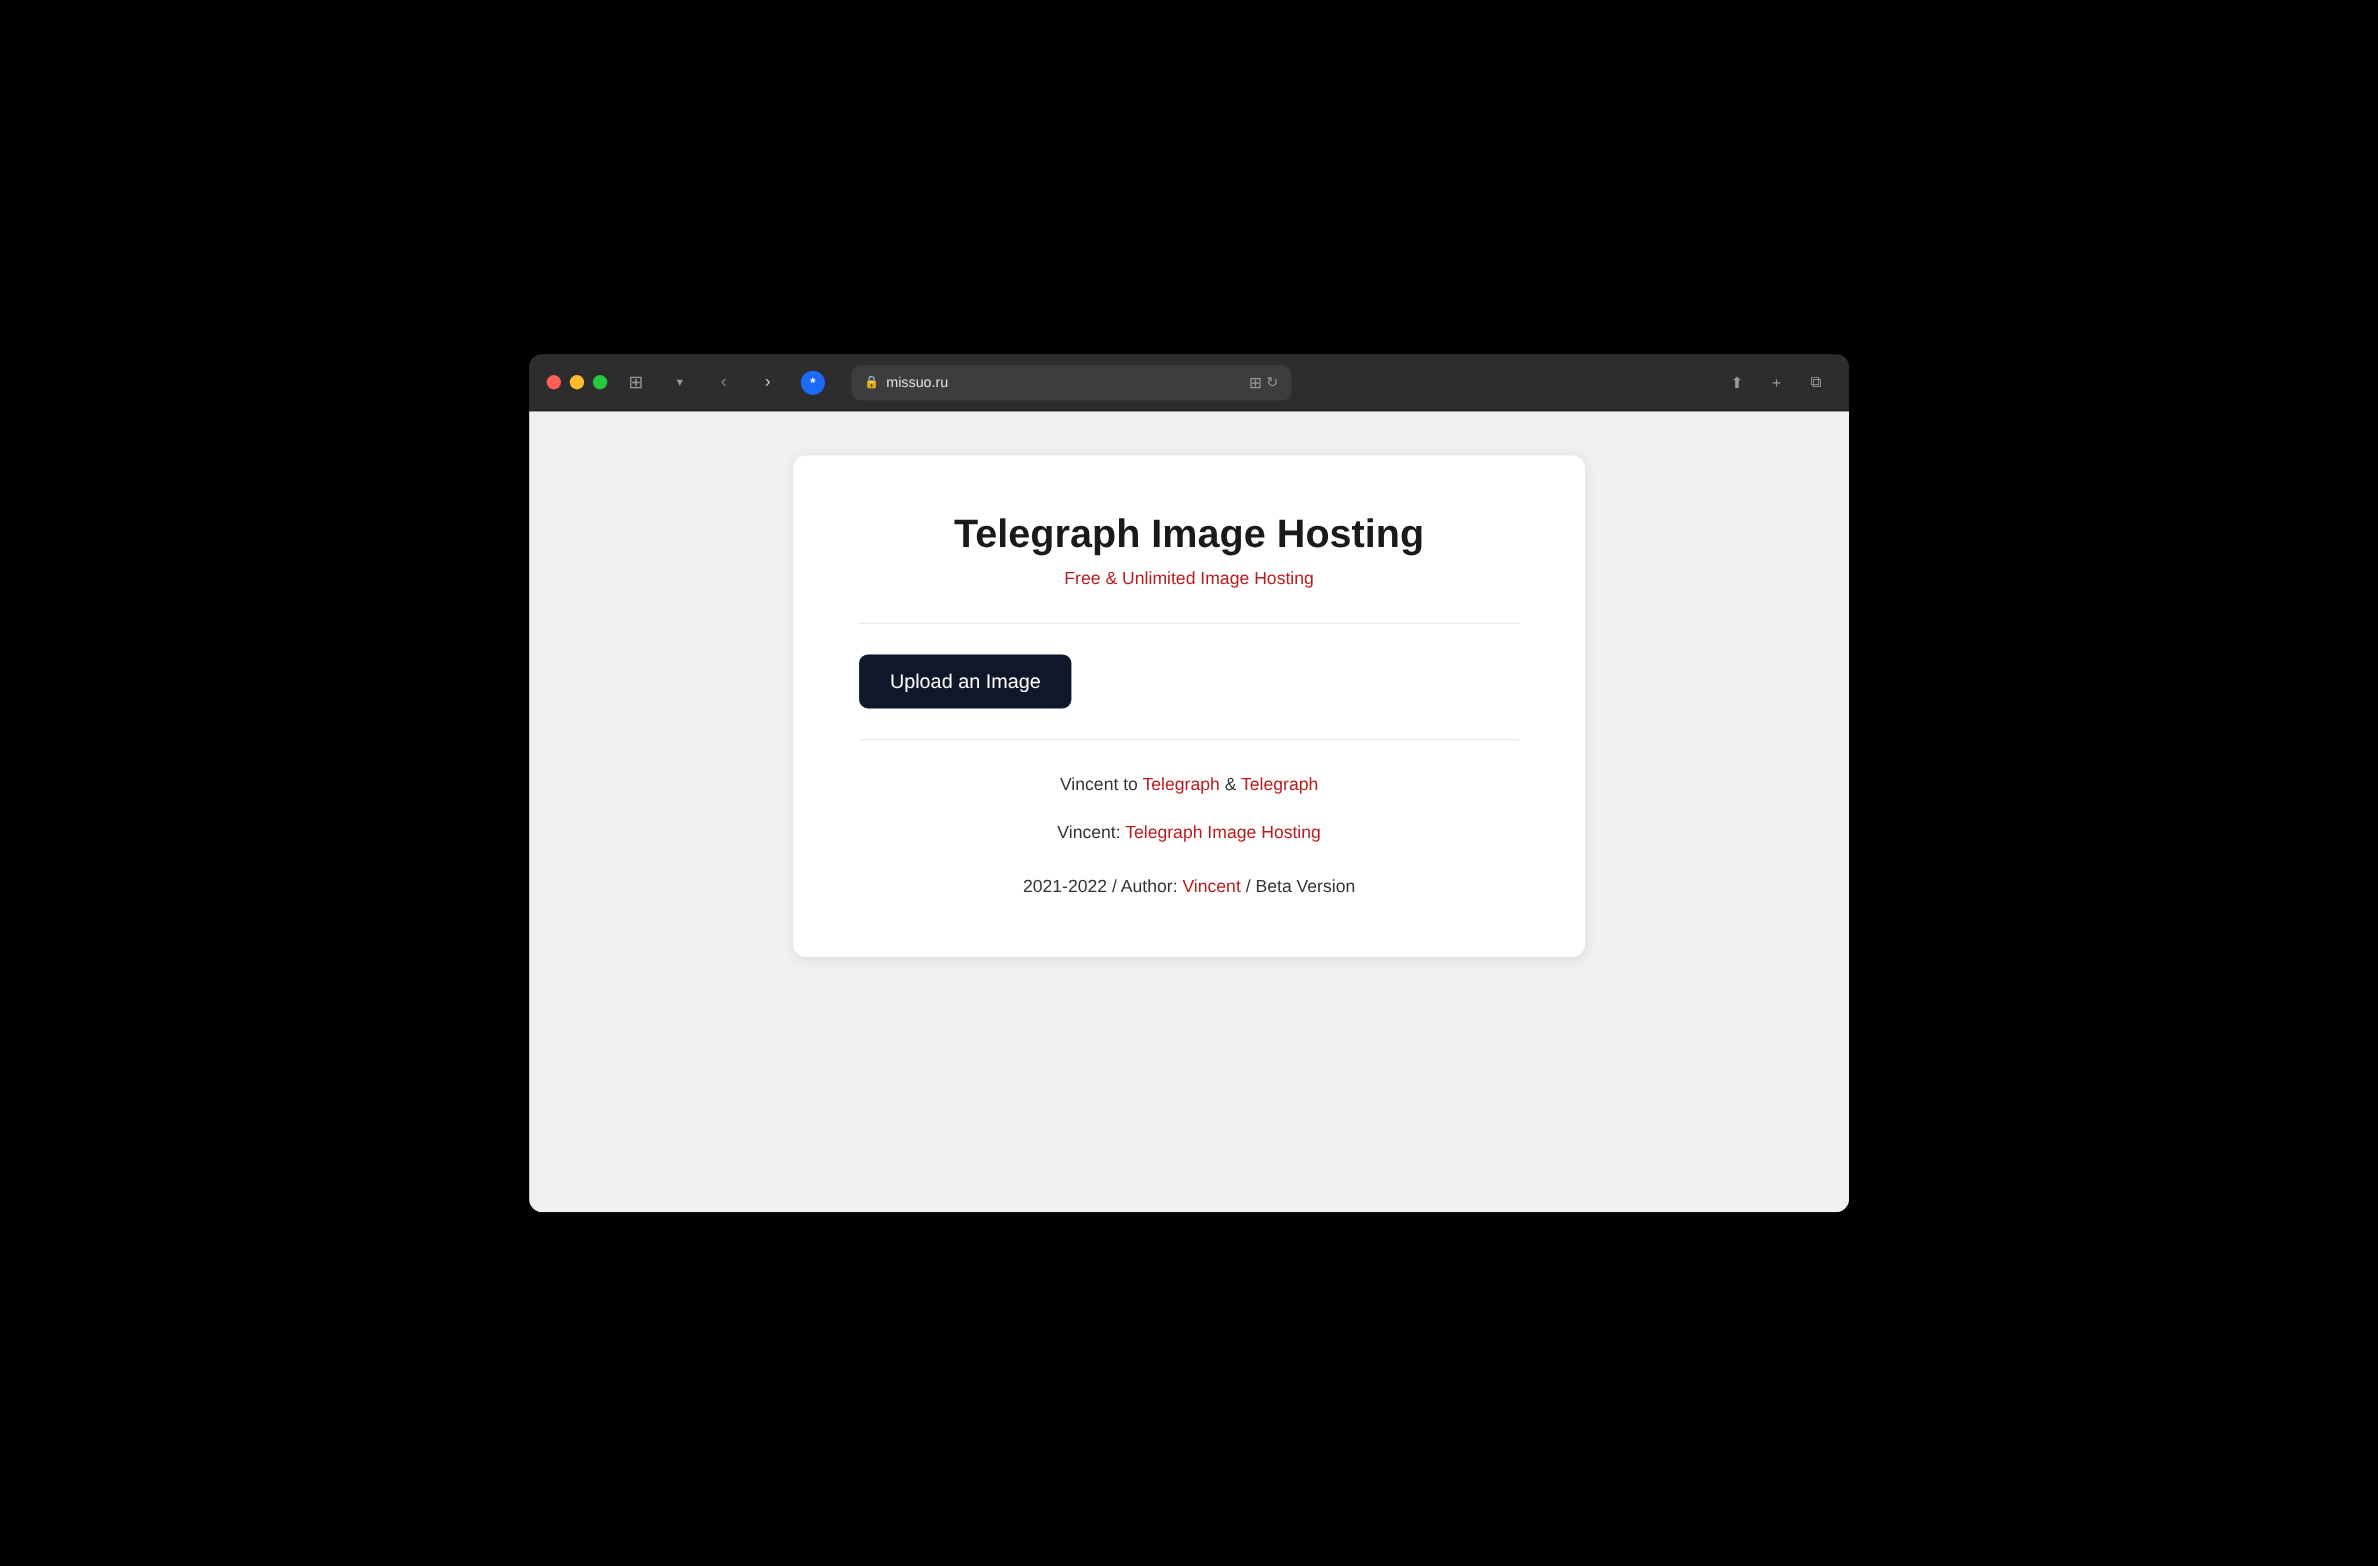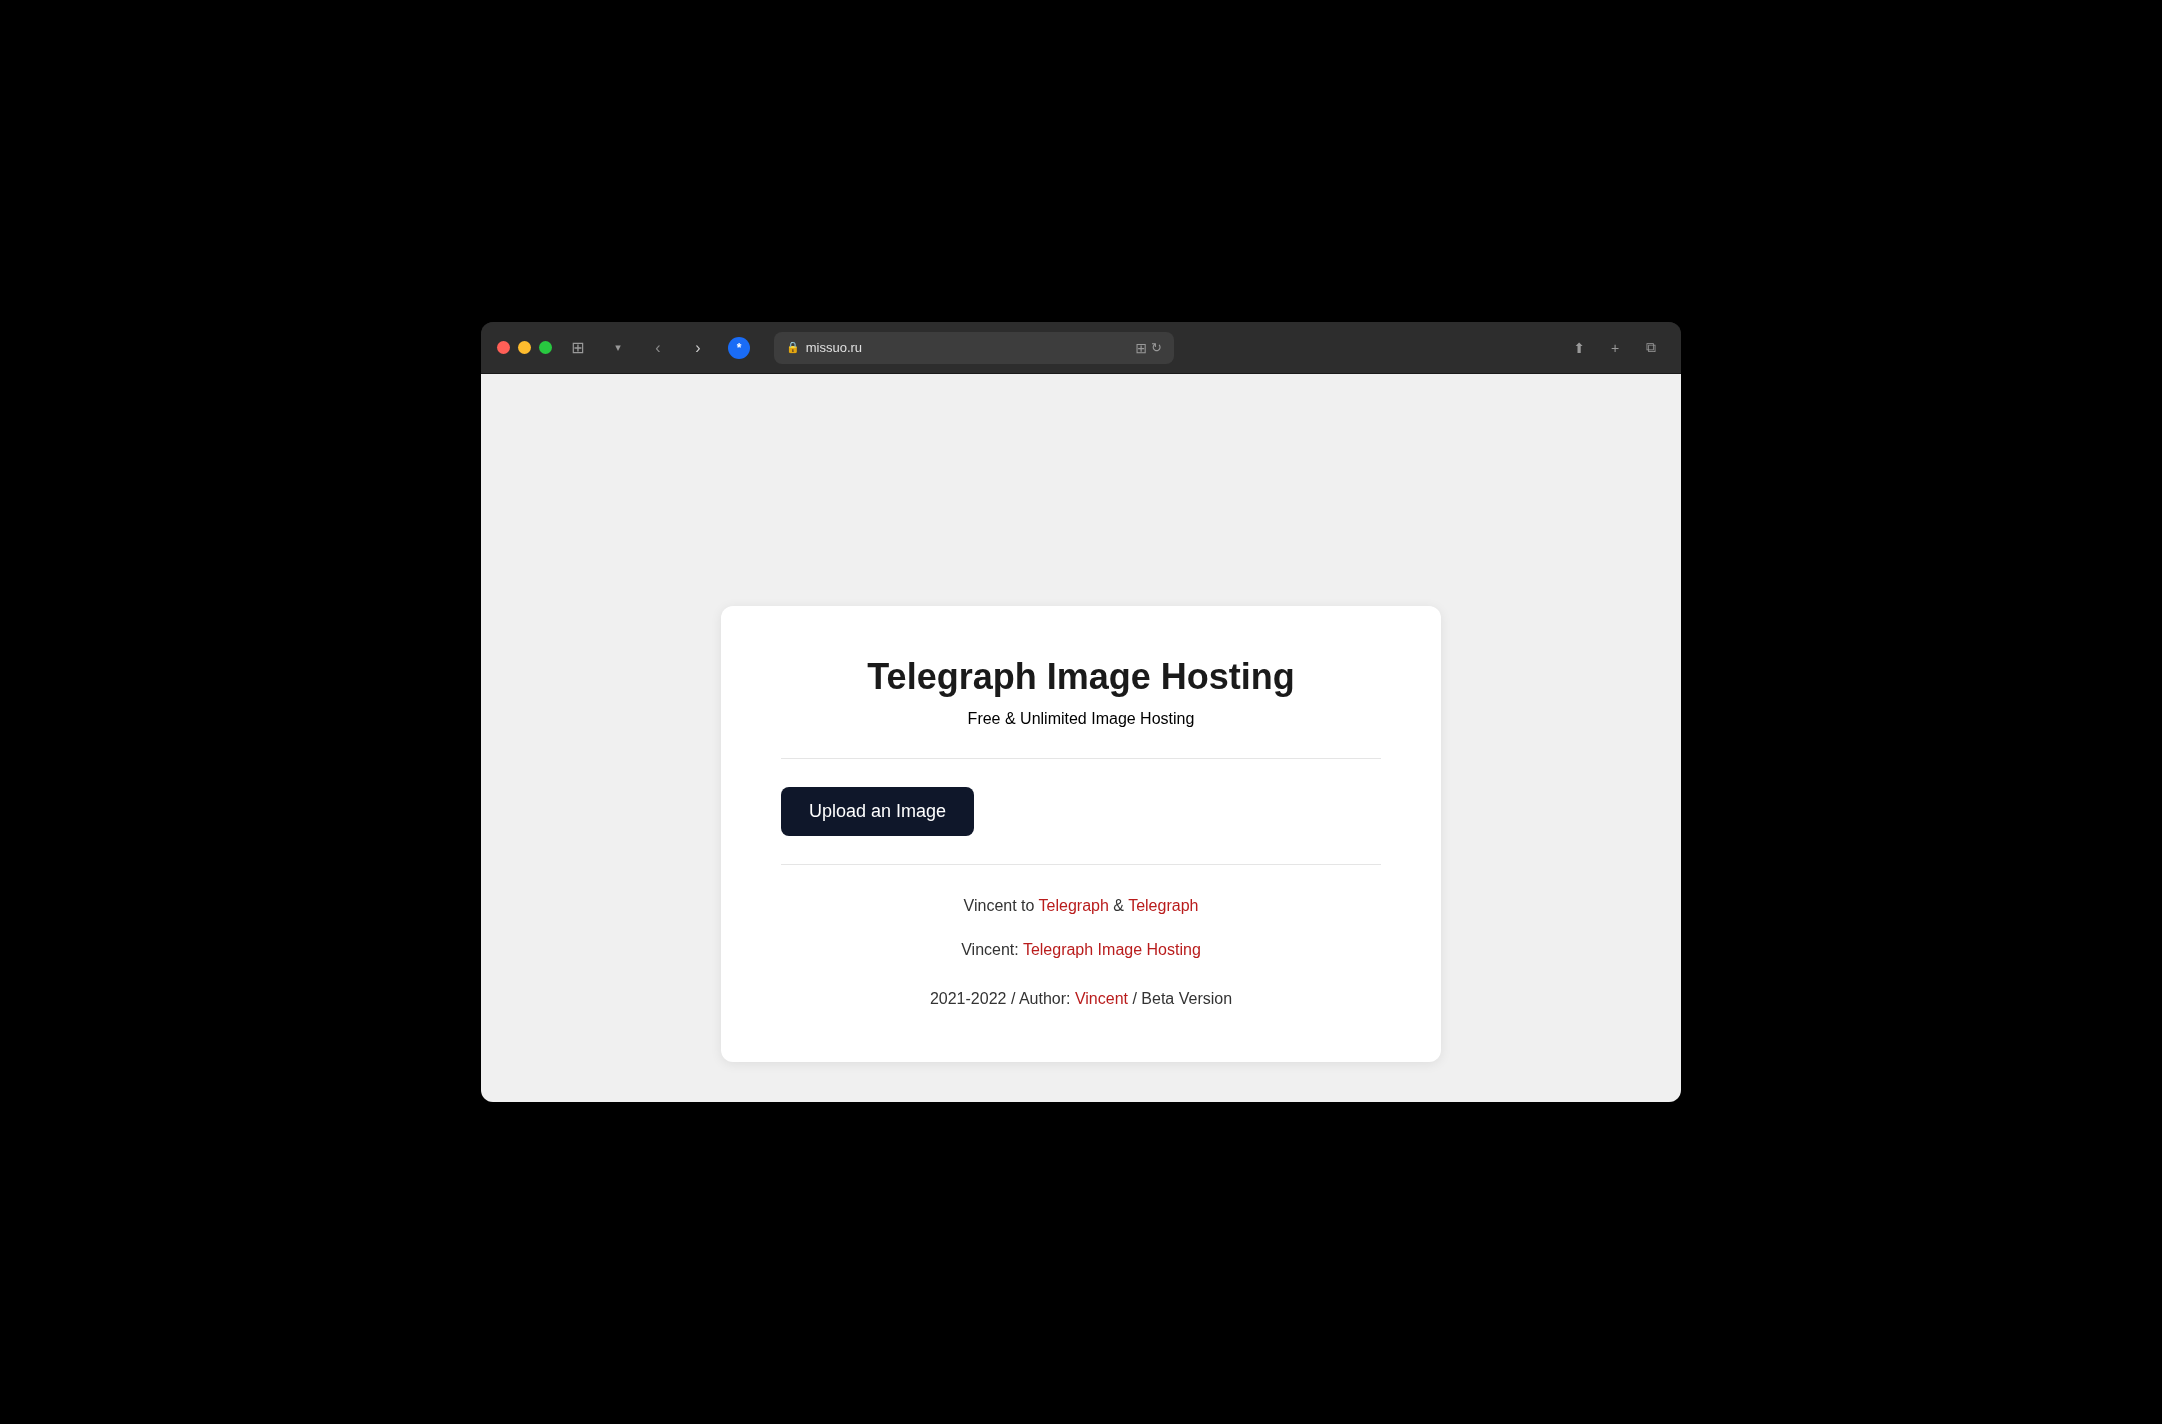--- a/index.html
+++ b/index.html
@@ -130,21 +130,21 @@
       align-items: center;
       color: #999;
       font-size: 17px;
     }
 
     
     .page-content {
       background: #f0f0f0;
       min-height: 728px;
       display: flex;
-      align-items: flex-end;
+      align-items: flex-start;
       justify-content: center;
       padding: 40px 20px;
     }
 
     .card {
       background: #fff;
       border-radius: 12px;
       padding: 50px 60px;
       width: 720px;
       box-shadow: 0 2px 12px rgba(0,0,0,0.08);
@@ -157,21 +157,21 @@
 
     .card-title {
       font-size: 36px;
       font-weight: 600;
       color: #1a1a1a;
       margin-bottom: 12px;
     }
 
     .card-subtitle {
       font-size: 16px;
-      color: #000000;
+      color: #b91c1c;
     }
 
     .divider {
       border: none;
       border-top: 1px solid #e5e5e5;
       margin: 28px 0;
     }
 
     .upload-btn {
       background: #0f172a;

